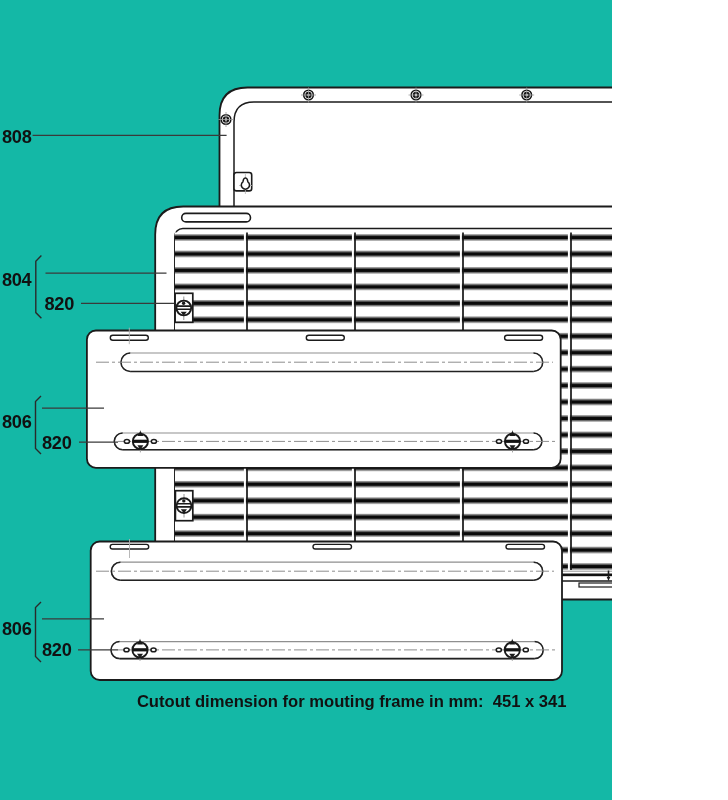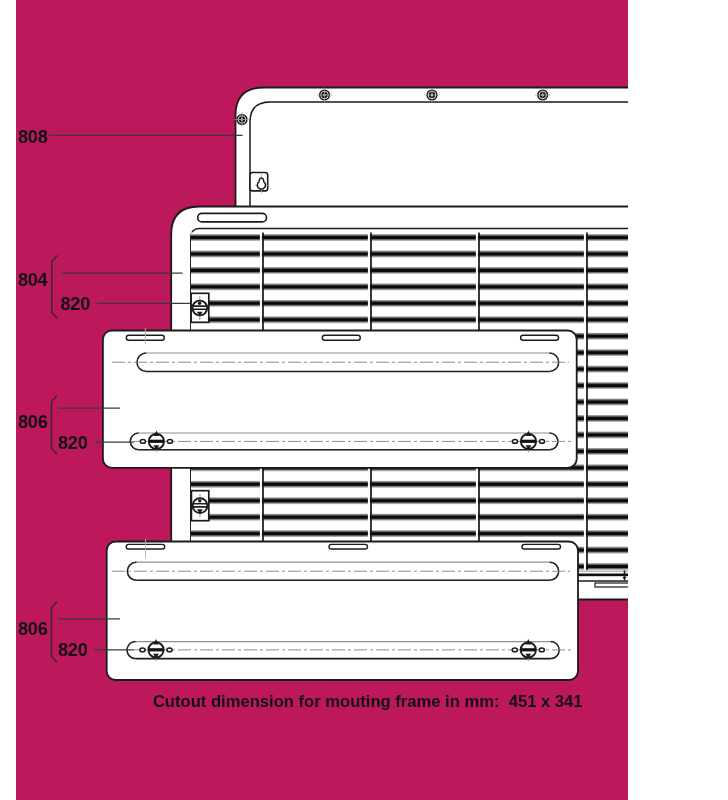--- a/index.html
+++ b/index.html
@@ -1,17 +1,17 @@
 <!DOCTYPE html>
 <html><head>
 <meta charset="utf-8">
 <style>
 html,body{margin:0;padding:0;background:#fff;}
-#page{position:relative;width:612px;height:800px;background:#be185d;overflow:hidden;
-      font-family:"Liberation Sans",sans-serif;margin-left:16px;}
+#page{position:relative;width:612px;height:800px;background:#14b8a6;overflow:hidden;
+      font-family:"Liberation Sans",sans-serif;}
 svg{position:absolute;top:0;left:0;display:block;}
 </style>
 </head>
 <body>
 <div id="page">
 <svg width="728" height="800" viewBox="0 0 728 800">
 <defs>
   <pattern id="louv" x="0" y="0" width="40" height="16.45" patternUnits="userSpaceOnUse">
     <rect x="0" y="0" width="40" height="16.45" fill="#ffffff"></rect>
     <rect x="0" y="4.2" width="40" height="0.85" fill="#606060"></rect>

